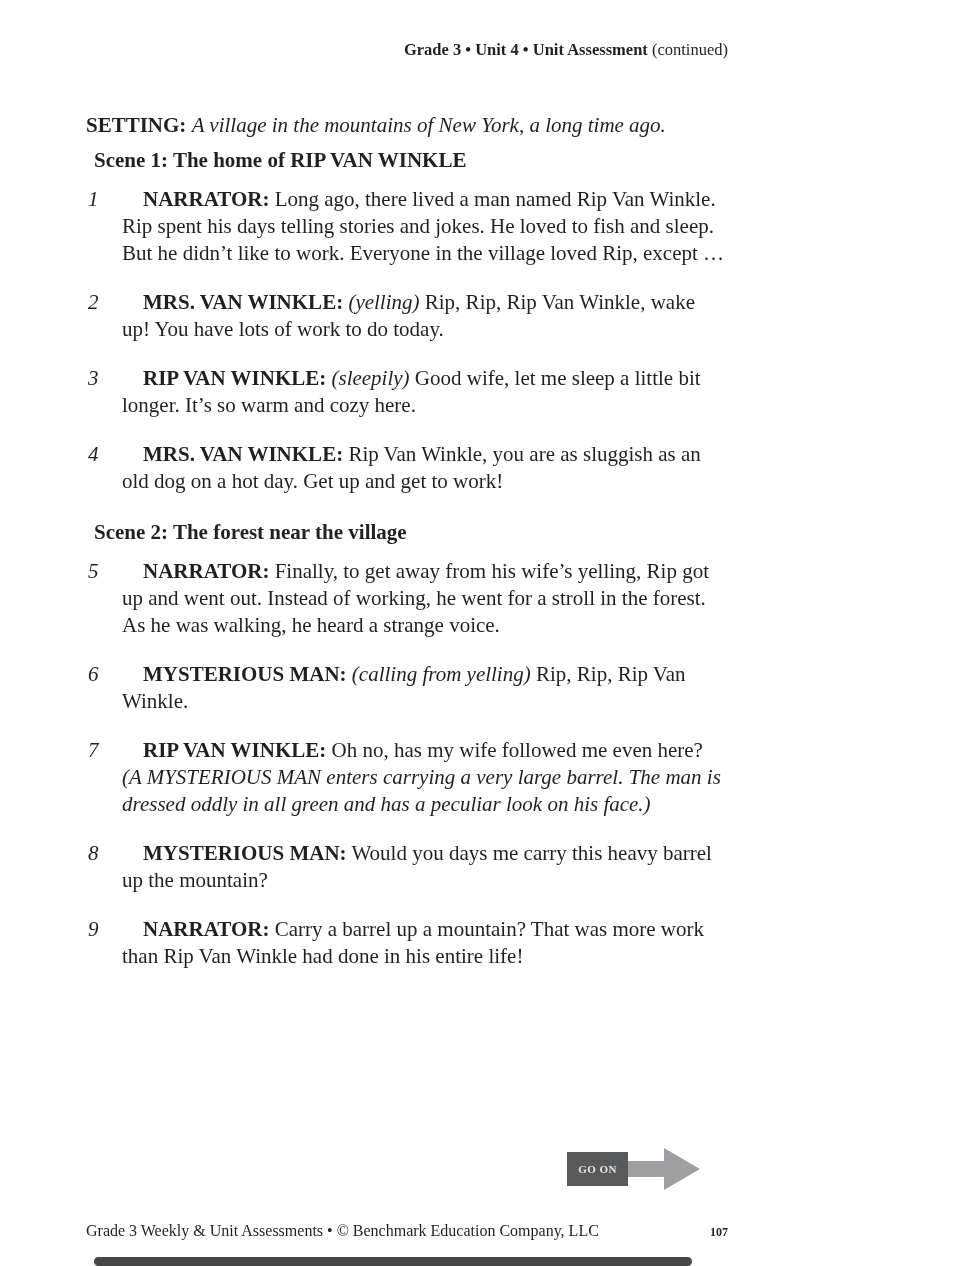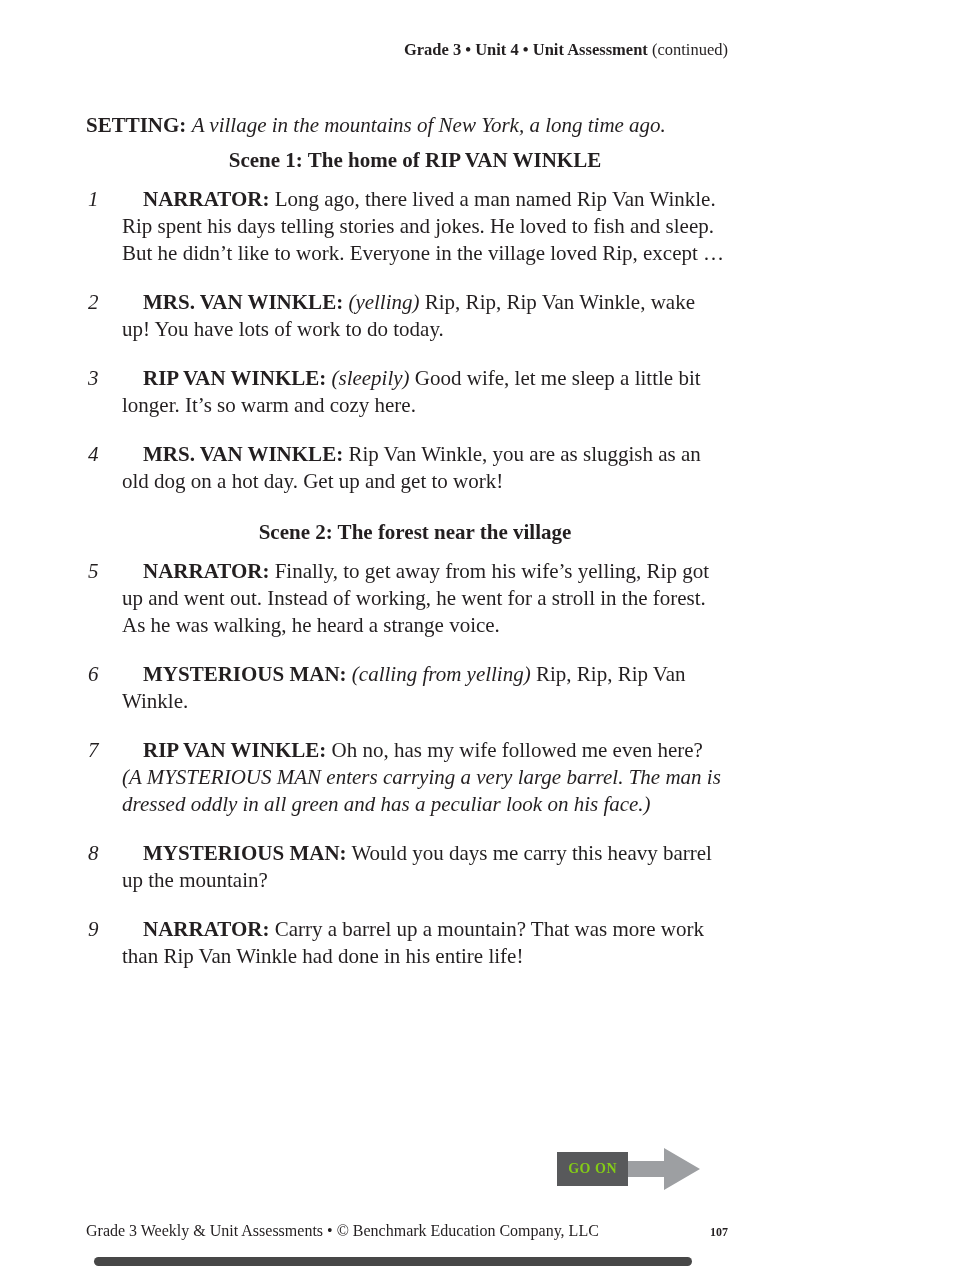--- a/index.html
+++ b/index.html
@@ -17,38 +17,38 @@
     font-size: 16.5px;
   }
   .header .hb { font-weight: bold; }
   .content {
     position: absolute; top: 112px; left: 86px; right: 58px;
     font-size: 21px; line-height: 27px;
   }
   .setting { margin-bottom: 7px; }
   .setting .lbl { font-weight: bold; }
   .setting .val { font-style: italic; }
-  .scene-heading { font-weight: bold; margin: 24px 0 12px 16px; text-align: center; }
+  .scene-heading { font-weight: bold; margin: 24px 0 12px 8px; }
   .script-line { position: relative; padding-left: 36px; margin-bottom: 22px; }
   .script-line .num {
     position: absolute; left: 2px; top: 0;
     font-style: italic; font-weight: normal;
   }
   .script-line p { text-indent: 21px; }
   .speaker { font-weight: bold; }
   .direction { font-style: italic; margin-top: 47px; }
   .stage-note { font-style: italic; }
   .go-on {
     position: absolute; right: 84px; bottom: 74px;
     display: flex; align-items: center;
   }
   .go-on-box {
     position: relative; z-index: 1;
-    background: #58595b; color: #84cc16;
-    font-weight: bold; font-size: 14px;
+    background: #58595b; color: #e5e5e5;
+    font-weight: bold; font-size: 11px;
     padding: 8px 11px; letter-spacing: 0.5px;
     line-height: 18px;
   }
   .go-on-arrow { margin-left: -6px; display: block; }
   .footer {
     position: absolute; bottom: 26px; left: 86px; right: 58px;
     display: flex; justify-content: space-between; align-items: baseline;
   }
   .footer-left { font-size: 16px; }
   .footer-page { font-size: 12px; font-weight: bold; }

